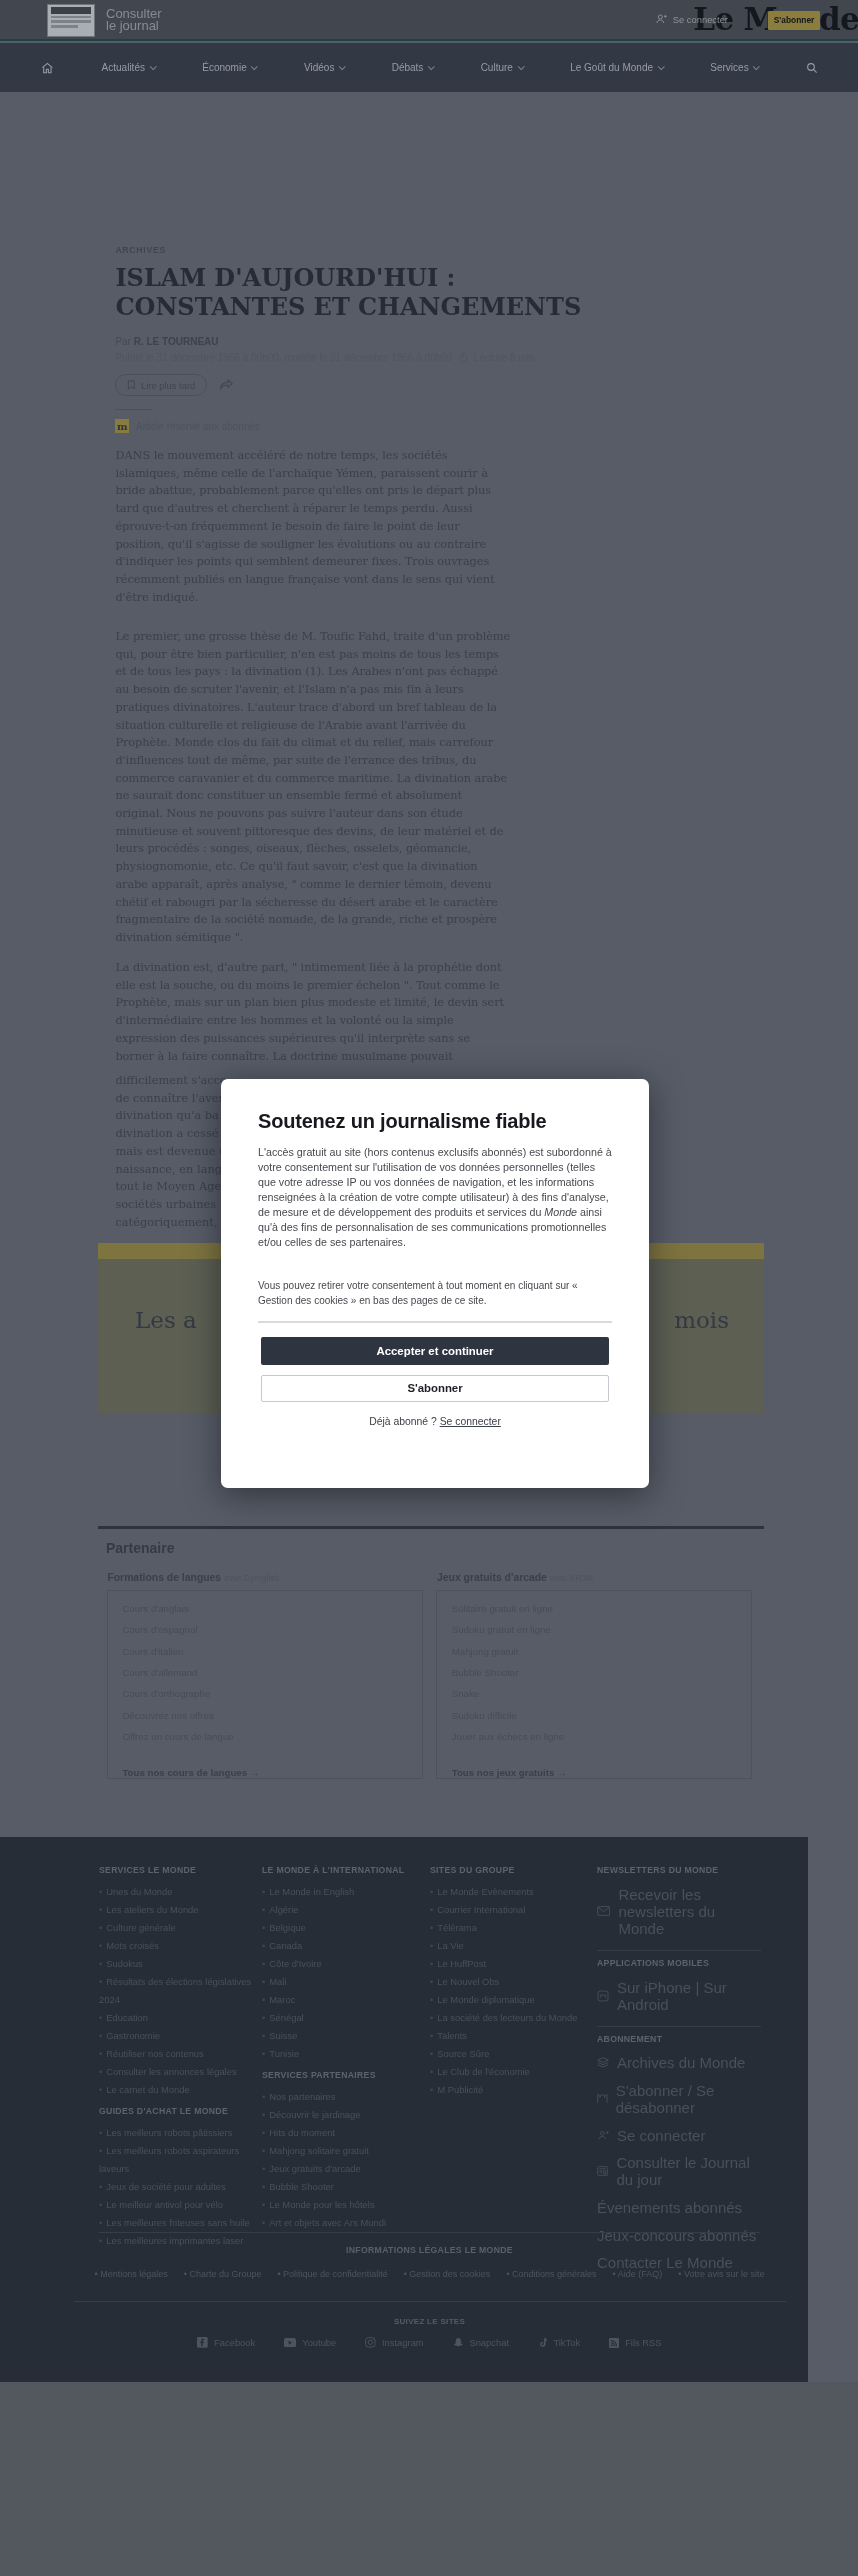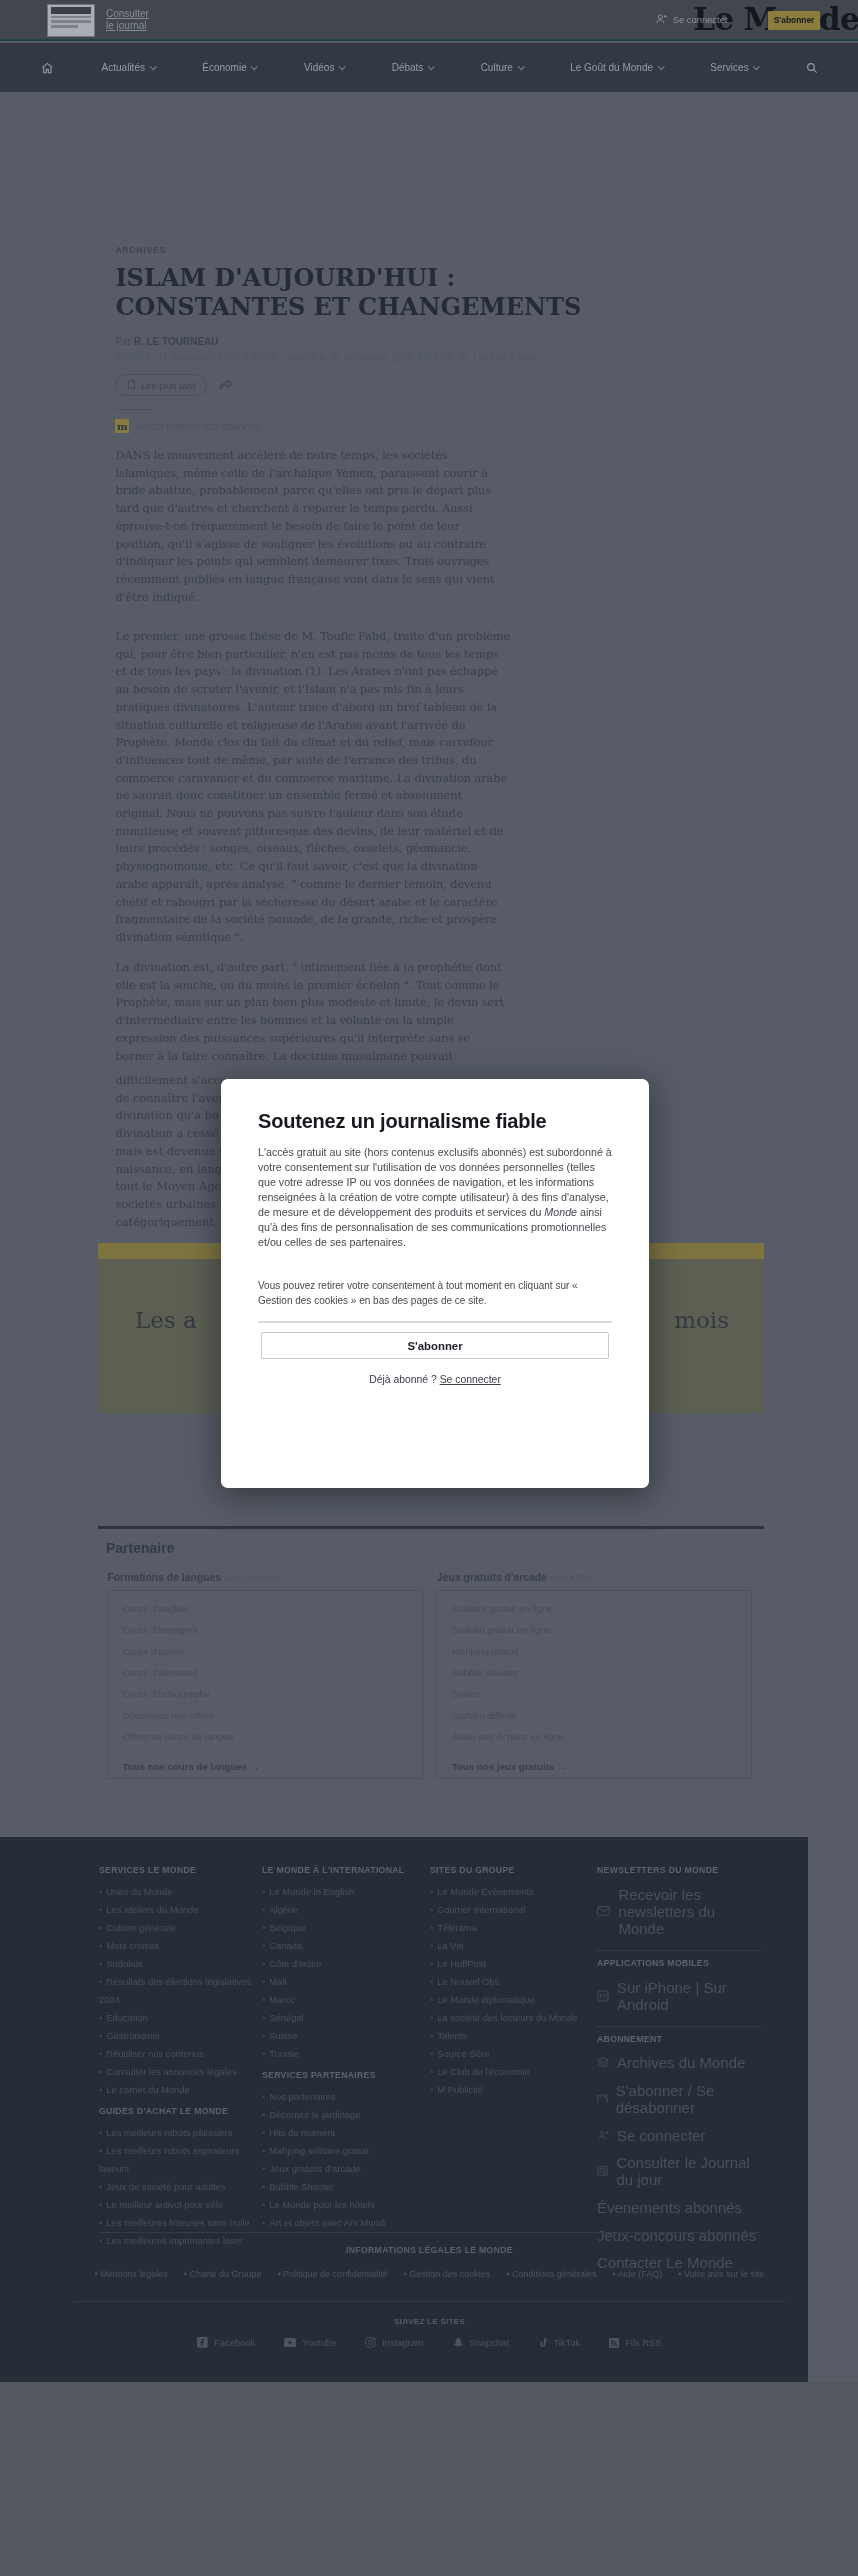--- a/index.html
+++ b/index.html
@@ -5,21 +5,21 @@
   * { margin:0; padding:0; box-sizing:border-box; }
   html,body { width:859px; height:2576px; }
   body { position:relative; background:#575c66; font-family:"Liberation Sans", sans-serif; overflow:hidden; }
   svg { display:block; }
 
   
   .top-strip { position:absolute; top:0; left:0; width:859px; height:41px; background:#42474f; border-bottom:2px solid #214244; }
   .kiosk-thumb { position:absolute; left:47px; top:4px; width:48px; height:33px; background:#a9adb4; border:0.7px solid #70757d; }
   .kiosk-thumb .kt-head { height:6.7px; margin:2px 2.7px 1.3px; background:#3a3f48; }
   .kiosk-thumb .kt-line { height:2.7px; margin:2px 2.7px; background:#7d828a; }
-  .kiosk-label { position:absolute; left:106px; top:8px; font-size:10px; line-height:12px; color:#868c95;text-decoration:underline; }
+  .kiosk-label { position:absolute; left:106px; top:8px; font-size:13px; line-height:12px; color:#868c95; }
   .logo { position:absolute; left:0; right:0; top:1.3px; text-align:right; font-family:"DejaVu Serif", serif; font-weight:bold; font-size:31px; letter-spacing:-0.7px; color:#14171d; }
   .login-row { position:absolute; right:131px; top:13.4px; display:flex; align-items:center; gap:5.3px; color:#8d939b; font-size:9.4px; }
   .btn-subscribe-top { position:absolute; right:39px; top:10.7px; width:52px; height:19px; background:#8b7d3e; color:#15181d; font-size:8.4px; font-weight:bold; border:none; border-radius:1.3px; cursor:pointer; }
 
   .nav-bar { position:absolute; top:43px; left:0; width:859px; height:49px; background:#333944; }
   .nav-inner { display:flex; align-items:center; height:49px; padding:0 41px; justify-content:space-between; }
   .nav-item { display:flex; align-items:center; gap:4.7px; color:#969ca5; font-size:10px; cursor:pointer; white-space:nowrap; }
   .chev { width:4.7px; height:4.7px; border-right:1px solid #7b818a; border-bottom:1px solid #7b818a; transform:rotate(45deg) translateY(-1.3px); }
 
   
@@ -50,21 +50,21 @@
 
   
   .part-rule { position:absolute; left:0; top:1434px; width:666px; height:2.7px; background:#2e333d; }
   .part-heading { position:absolute; left:8px; top:1448px; font-size:14px; font-weight:bold; color:#353b45; }
   .panel-title { position:absolute; top:1480px; font-size:10.4px; color:#3a404a; font-weight:bold; }
   .panel-title .with { font-weight:normal; font-size:8.4px; color:#4d535d; }
   .pt-left { left:9.4px; } .pt-right { left:339px; }
   .panel { position:absolute; top:1498px; width:316px; height:189px; border:0.7px solid #4d525c; padding:6.7px 14.7px; }
   .pn-left { left:8.7px; } .pn-right { left:338px; }
   .panel .p-item { height:21.4px; display:flex; align-items:center; font-size:9.7px; color:#474d57; cursor:pointer; }
-  .panel .p-cta { margin-top:14px; font-size:9.7px; font-weight:bold; color:#3a404a; cursor:pointer; }
+  .panel .p-cta { margin-top:20px; font-size:9.7px; font-weight:bold; color:#3a404a; cursor:pointer; }
 
   
   .footer { position:absolute; left:0; top:1837px; width:808px; height:545px; background:#272d37; }
   .fcol { position:absolute; top:21.4px; }
   .fc1 { left:99px; width:158px; } .fc2 { left:262px; width:159px; } .fc3 { left:430px; width:160px; } .fc4 { left:597px; width:164px; }
   .f-heading { font-size:8.7px; font-weight:bold; letter-spacing:0.3px; color:#5c636e; margin:6.7px 0 8px; }
   .f-item { font-size:9.4px; line-height:18px; color:#49505b; cursor:pointer; }
   .f-item .dot { margin-right:4px; color:#40474f; }
   .f-iconrow { display:flex; align-items:center; gap:8px; font-size:15px; color:#49505b; margin:10.7px 0; cursor:pointer; }
   .f-hr { border:none; border-top:0.7px solid #363d48; margin:13.4px 0 4px; }
@@ -394,18 +394,19 @@
 </div>
 <div class="bottom-strip"></div>
 
 <div class="modal">
   <h1>Soutenez un journalisme fiable</h1>
   <p class="m-body">
     <span>L'accès gratuit au site (hors contenus exclusifs abonnés) est subordonné à votre consentement sur l'utilisation de vos données personnelles (telles que votre adresse IP ou vos données de navigation, et les informations renseignées à la création de votre compte utilisateur) à des fins d'analyse, de mesure et de développement des produits et services du </span><i>Monde</i><span> ainsi qu'à des fins de personnalisation de ses communications promotionnelles et/ou celles de ses partenaires.</span>
   </p>
   <p class="m-body2">Vous pouvez retirer votre consentement à tout moment en cliquant sur « Gestion des cookies » en bas des pages de ce site.</p>
   <div class="clip-line"></div>
+  <button class="btn-accept">Accepter et continuer</button>
   <button class="btn-sub">S'abonner</button>
   <div class="already-row">
     <span>Déjà abonné ?</span> <a>Se connecter</a>
   </div>
 </div>
 
 
 </body></html>

